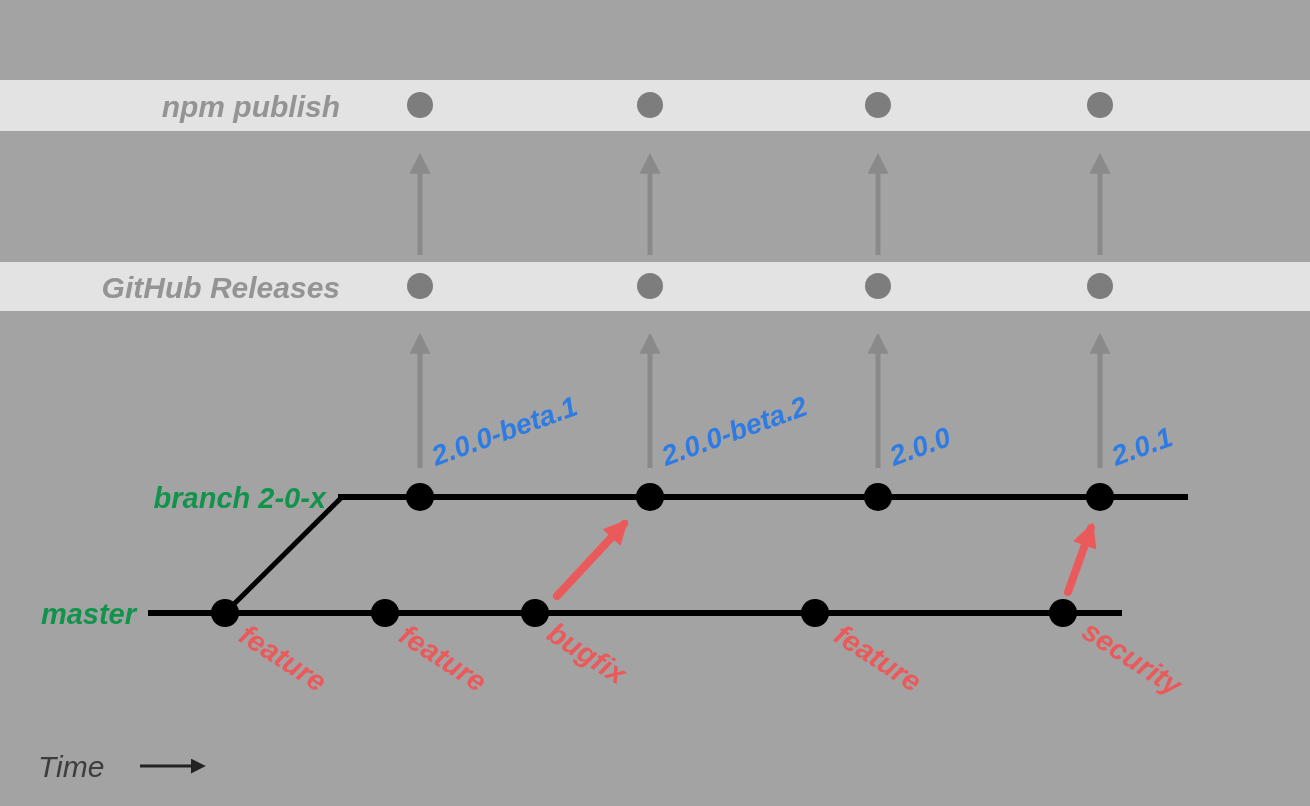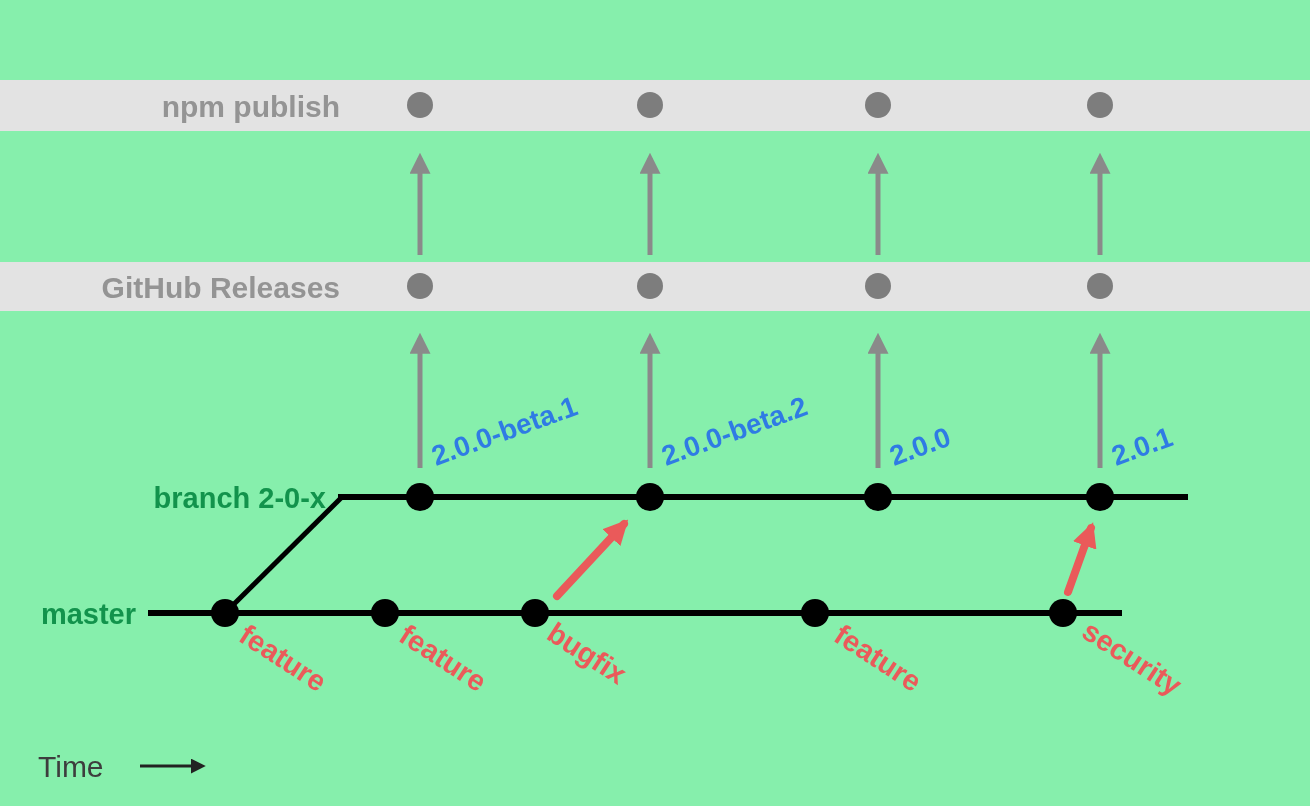--- a/index.html
+++ b/index.html
@@ -8,23 +8,24 @@
     --node-gray:#7d7d7d;
     --arrow-gray:#8a8a8a;
     --green:#12934c;
     --blue:#2f7be4;
     --red:#ea5a5a;
     --black:#000;
     --time:#3d3d3d;
   }
   html,body{margin:0;padding:0;background:#fff;}
   .stage{
-    width:1310px;height:806px;position:relative;background:#86efac;
+    width:1310px;height:806px;position:relative;background:#a3a3a3;
     font-family:"Liberation Sans", sans-serif;
     overflow:hidden;
+    font-style:italic;
   }
   svg{display:block;}
   text{font-family:"Liberation Sans", sans-serif;}
   .band-label{fill:var(--band-text);font-size:30px;font-weight:bold;}
   .branch-label{fill:var(--green);font-size:29px;font-weight:bold;}
   .tag-label{fill:var(--blue);font-size:28px;font-weight:bold;}
   .commit-label{fill:var(--red);font-size:29px;font-weight:bold;}
   .time-label{fill:var(--time);font-size:30px;font-weight:normal;}
   .band-rect{fill:var(--band-bg);}
   .gray-node{fill:var(--node-gray);}

